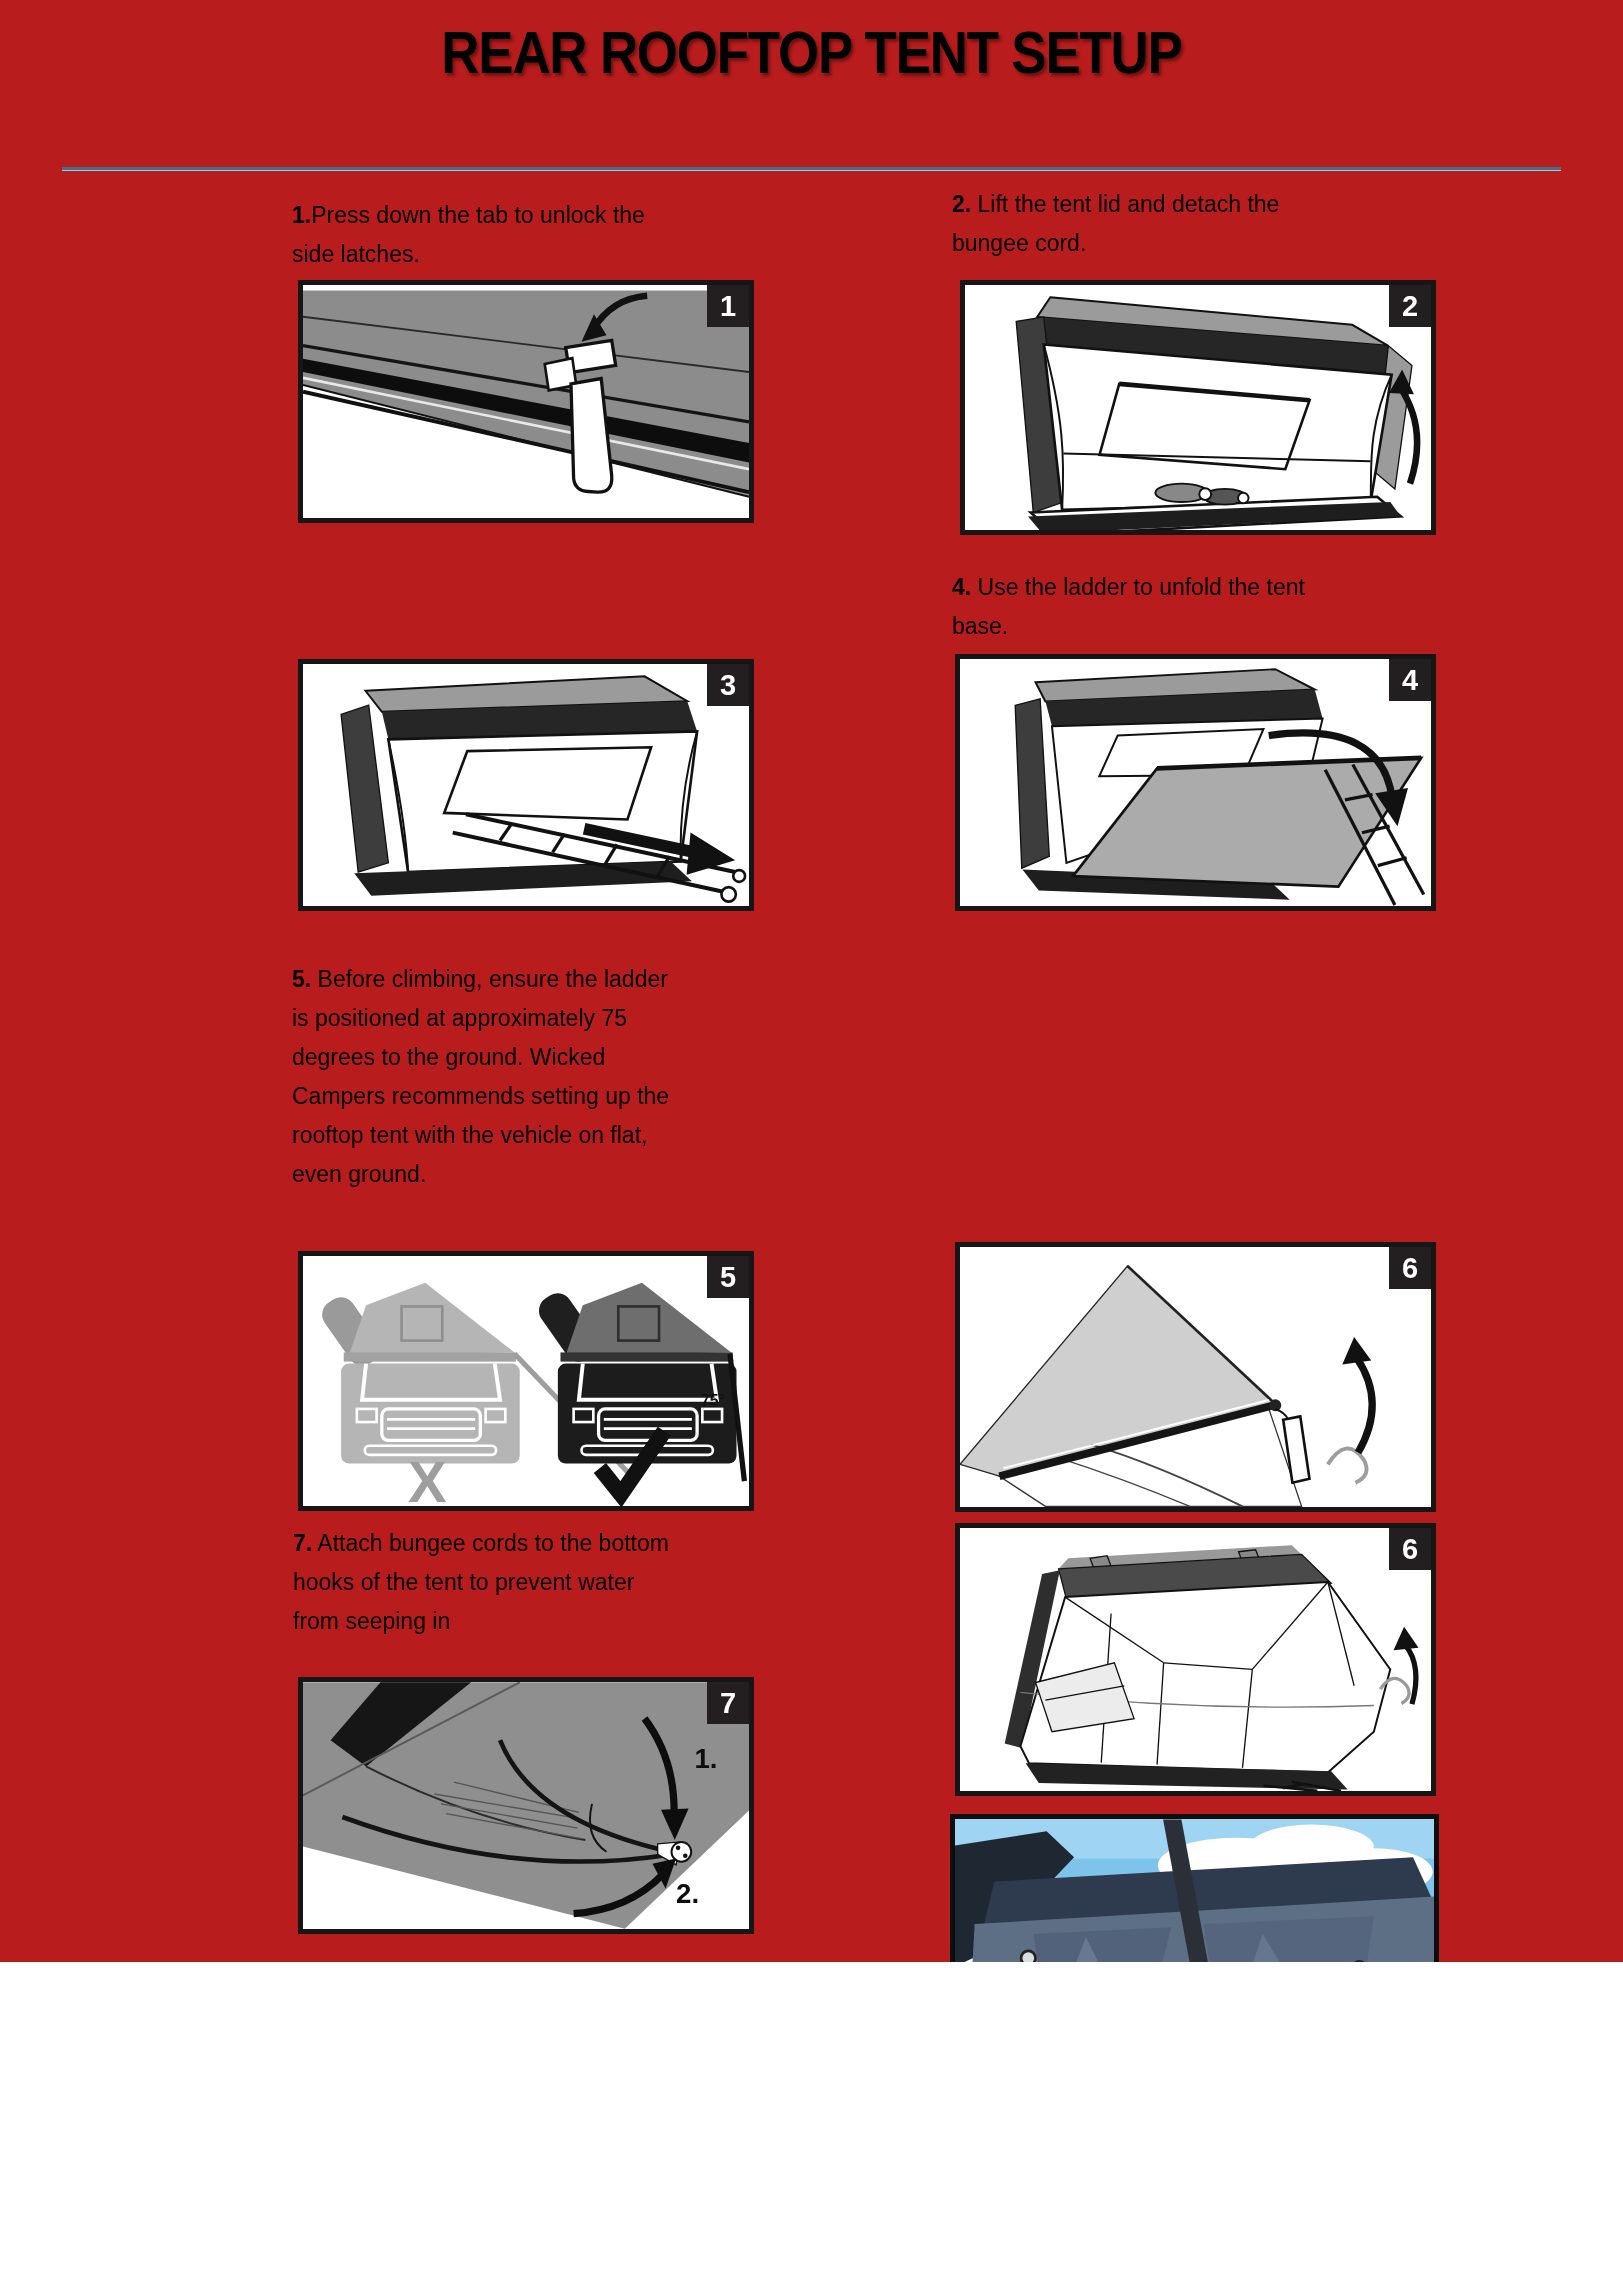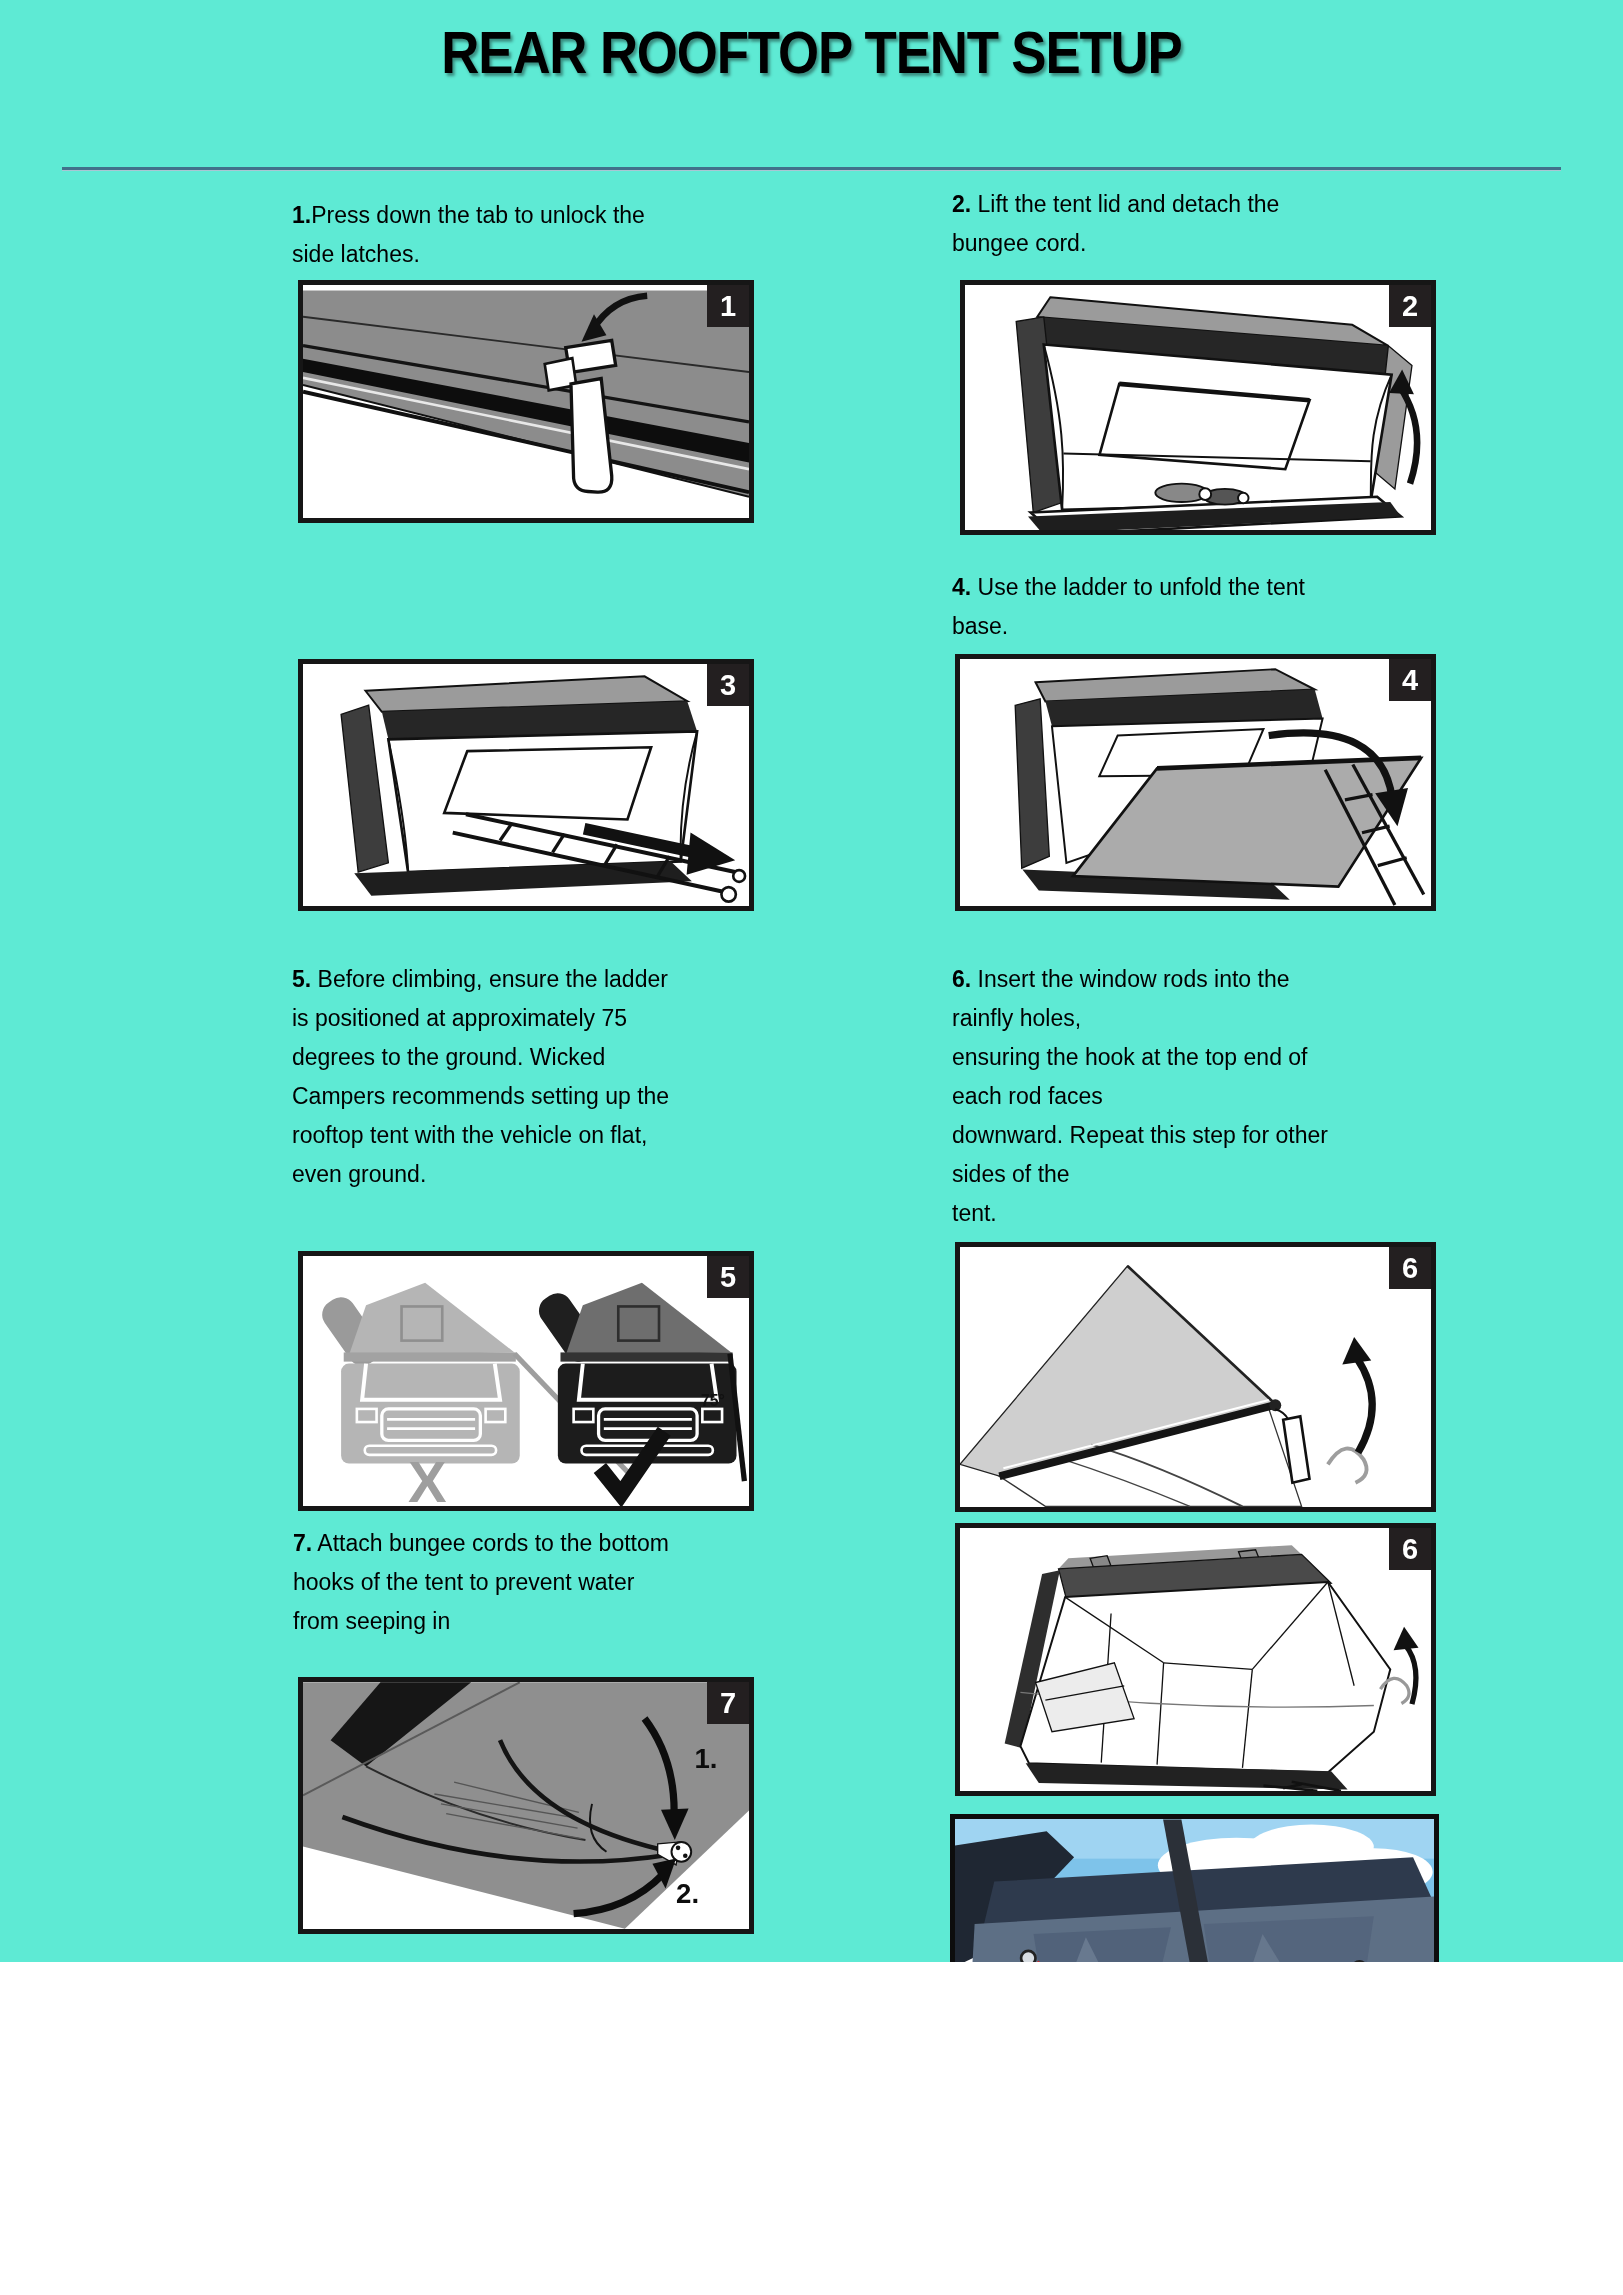--- a/index.html
+++ b/index.html
@@ -1,16 +1,16 @@
 <!DOCTYPE html>
 <html style="font-size:10.5px"><head>
 <meta charset="utf-8">
 <style>
   html,body{margin:0;padding:0;background:#ffffff;}
-  .page{position:relative;width:1623px;height:1962px;background:#5eead4;overflow:hidden;
+  .page{position:relative;width:1623px;height:1962px;background:#b91c1c;overflow:hidden;
         font-family:"Liberation Sans",sans-serif;color:#000;}
   .title{position:absolute;top:18.3px;left:0;width:100%;margin:0;text-align:center;
          font-size:60px;font-weight:700;letter-spacing:-1.3px;
          transform:scaleX(.88);transform-origin:center;
          text-shadow:2.6px 2.6px 3.3px rgba(0,0,0,.40);}
   .rule{position:absolute;top:167px;left:62px;width:1499px;height:2.6px;
         background:#41708a;border-bottom:1.3px solid #a9c6d4;}
   .step{position:absolute;font-size:23px;line-height:39px;width:641px;}
   .step b{font-weight:700;}
   .step .st{white-space:pre-line;}
@@ -34,27 +34,20 @@
   <div class="step" style="left:952px;top:185px;"><b>2.</b><span class="st"> Lift the tent lid and detach the
 bungee cord.</span></div>
   <div class="step" style="left:952px;top:568px;"><b>4.</b><span class="st"> Use the ladder to unfold the tent
 base.</span></div>
   <div class="step" style="left:292px;top:960px;"><b>5.</b><span class="st"> Before climbing, ensure the ladder
 is positioned at approximately 75
 degrees to the ground. Wicked
 Campers recommends setting up the
 rooftop tent with the vehicle on flat,
 even ground.</span></div>
-  <div class="step" style="left:952px;top:960px;"><b>6.</b><span class="st"> Insert the window rods into the
-rainfly holes,
-ensuring the hook at the top end of
-each rod faces
-downward. Repeat this step for other
-sides of the
-tent.</span></div>
   <div class="step" style="left:293px;top:1524px;"><b>7.</b><span class="st"> Attach bungee cords to the bottom
 hooks of the tent to prevent water
 from seeping in</span></div>
 
   <div class="fig" style="left:298px;top:280px;width:456px;height:243px;">
     <svg viewBox="0 0 679 354">
       <polygon points="0,8 679,8 679,322 0,152" fill="#8c8c8c"></polygon>
       <line x1="0" y1="48" x2="679" y2="132" stroke="#2a2a2a" stroke-width="3"></line>
       <line x1="0" y1="92" x2="679" y2="208" stroke="#141414" stroke-width="5"></line>
       <polygon points="0,112 679,240 679,270 0,132" fill="#0d0d0d"></polygon>

